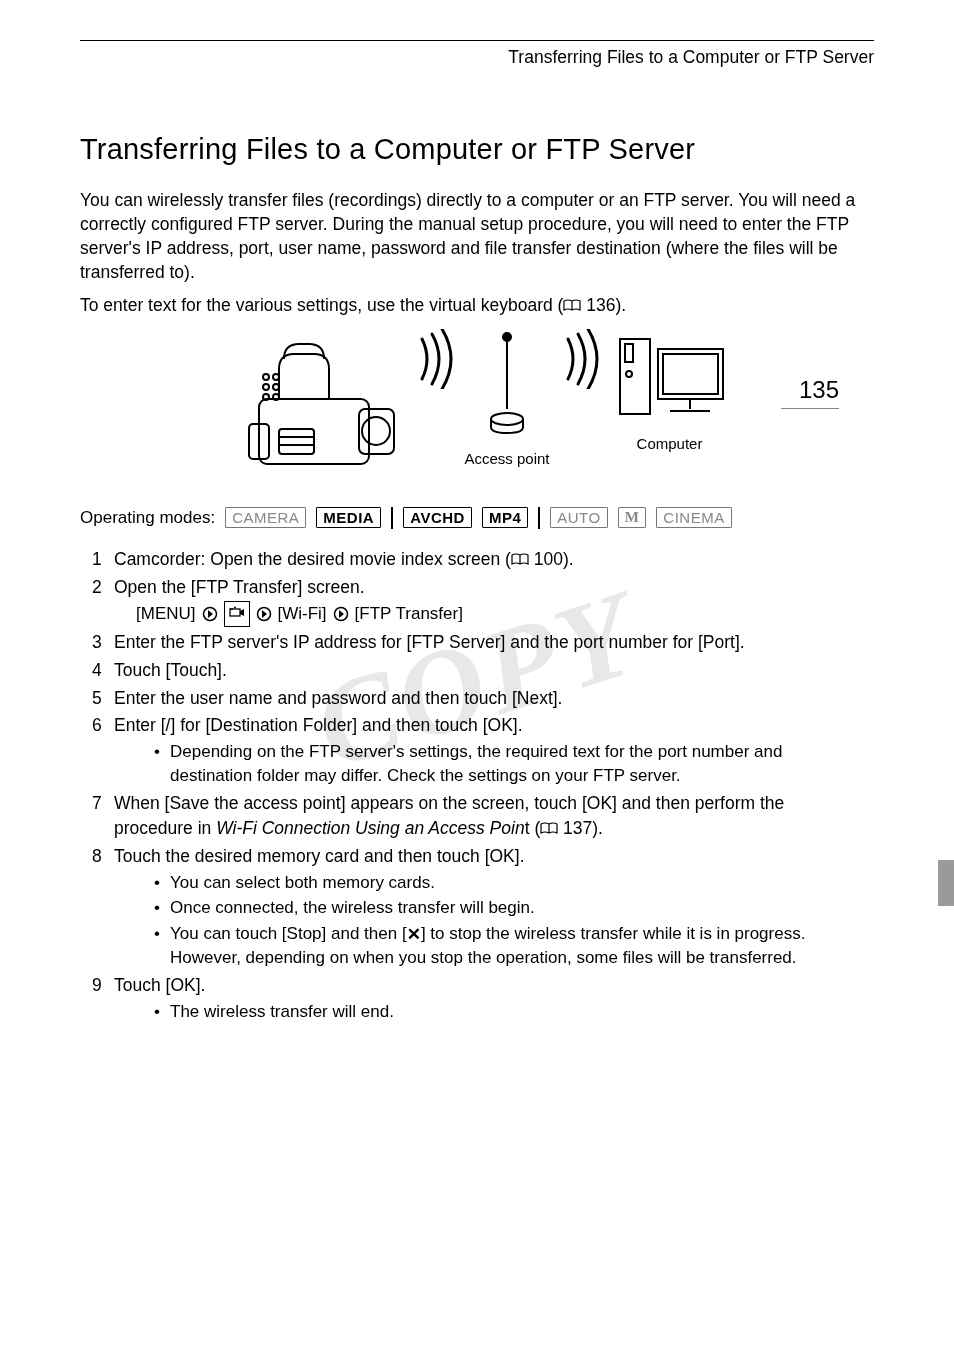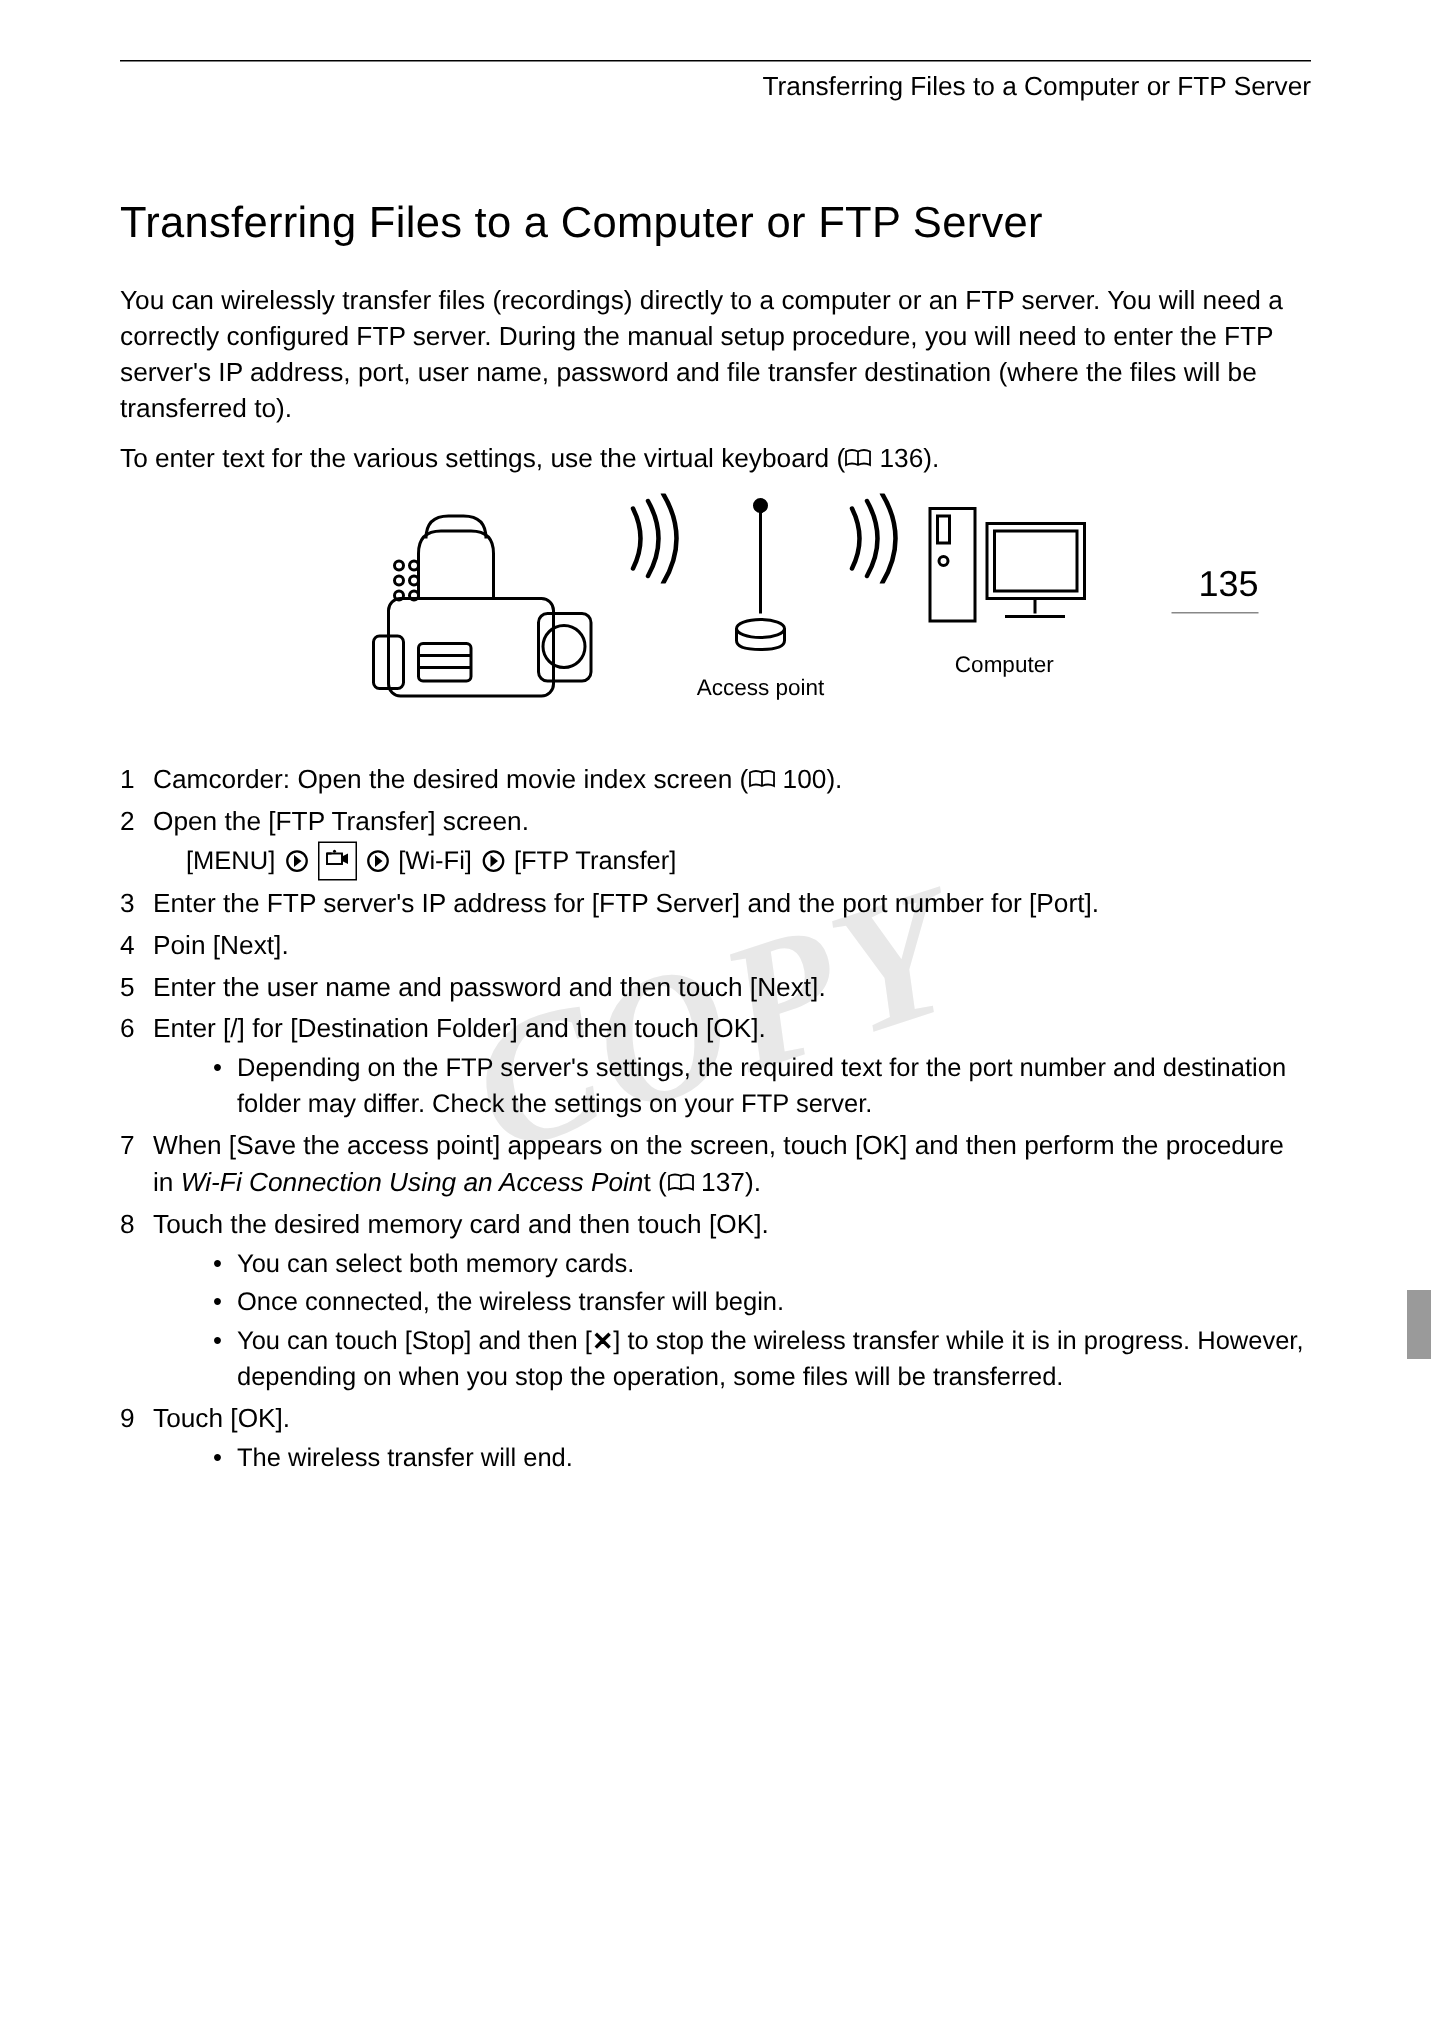--- a/index.html
+++ b/index.html
@@ -85,21 +85,21 @@
     font-weight: bold;
   }
   .divider {
     width: 2px;
     height: 22px;
     background: #000;
   }
   ol.steps {
     list-style: none;
     padding: 0;
-    margin: 0;
+    margin: 12px;
     counter-reset: step;
   }
   ol.steps > li {
     counter-increment: step;
     font-size: 17.5px;
     line-height: 1.42;
     margin-bottom: 3px;
     padding-left: 22px;
     position: relative;
   }
@@ -261,20 +261,32 @@
             <rect x="48" y="20" width="65" height="50"></rect>
             <rect x="53" y="25" width="55" height="40"></rect>
             <line x1="80" y1="70" x2="80" y2="80"></line>
             <line x1="60" y1="82" x2="100" y2="82"></line>
           </g>
         </svg>
         <div class="caption">Computer</div>
       </div>
     </div>
 
+    <div class="op-row">
+      <span>Operating modes:</span>
+      <span class="mode-box">CAMERA</span>
+      <span class="mode-box active">MEDIA</span>
+      <span class="divider"></span>
+      <span class="mode-box active">AVCHD</span>
+      <span class="mode-box active">MP4</span>
+      <span class="divider"></span>
+      <span class="mode-box">AUTO</span>
+      <span class="mode-box" style="font-weight:bold;font-family:serif;">M</span>
+      <span class="mode-box">CINEMA</span>
+    </div>
 
     <ol class="steps">
       <li>
         <span>Camcorder: Open the desired movie index screen (</span><svg class="book-icon" viewBox="0 0 18 13">
             <path d="M1 2 Q5 0 9 2 Q13 0 17 2 V11 Q13 9 9 11 Q5 9 1 11 Z M9 2 V11" fill="none" stroke="#000" stroke-width="1.2"></path>
           </svg><span> 100).</span>
       </li>
       <li>
         <span>Open the [FTP Transfer] screen.</span>
         <div class="substep">
@@ -295,21 +307,21 @@
             </svg>
           <span>[Wi-Fi]</span>
           <svg class="arrow-icon" width="16" height="16">
               <circle cx="8" cy="8" r="6.5" fill="none" stroke="#000" stroke-width="1.5"></circle>
               <path d="M6 4 L11 8 L6 12 Z" fill="#000"></path>
             </svg>
           <span>[FTP Transfer]</span>
         </div>
       </li>
       <li>Enter the FTP server's IP address for [FTP Server] and the port number for [Port].</li>
-      <li>Poin [Next].</li>
+      <li>Touch [Touch].</li>
       <li>Enter the user name and password and then touch [Next].</li>
       <li>
         <span>Enter [/] for [Destination Folder] and then touch [OK].</span>
         <ul class="bullets">
           <li>Depending on the FTP server's settings, the required text for the port number and destination folder may differ. Check the settings on your FTP server.</li>
         </ul>
       </li>
       <li>
         <span>When [Save the access point] appears on the screen, touch [OK] and then perform the procedure in </span><span class="italic">Wi-Fi Connection Using an Access Poin</span><span>t (</span><svg class="book-icon" viewBox="0 0 18 13">
             <path d="M1 2 Q5 0 9 2 Q13 0 17 2 V11 Q13 9 9 11 Q5 9 1 11 Z M9 2 V11" fill="none" stroke="#000" stroke-width="1.2"></path>

